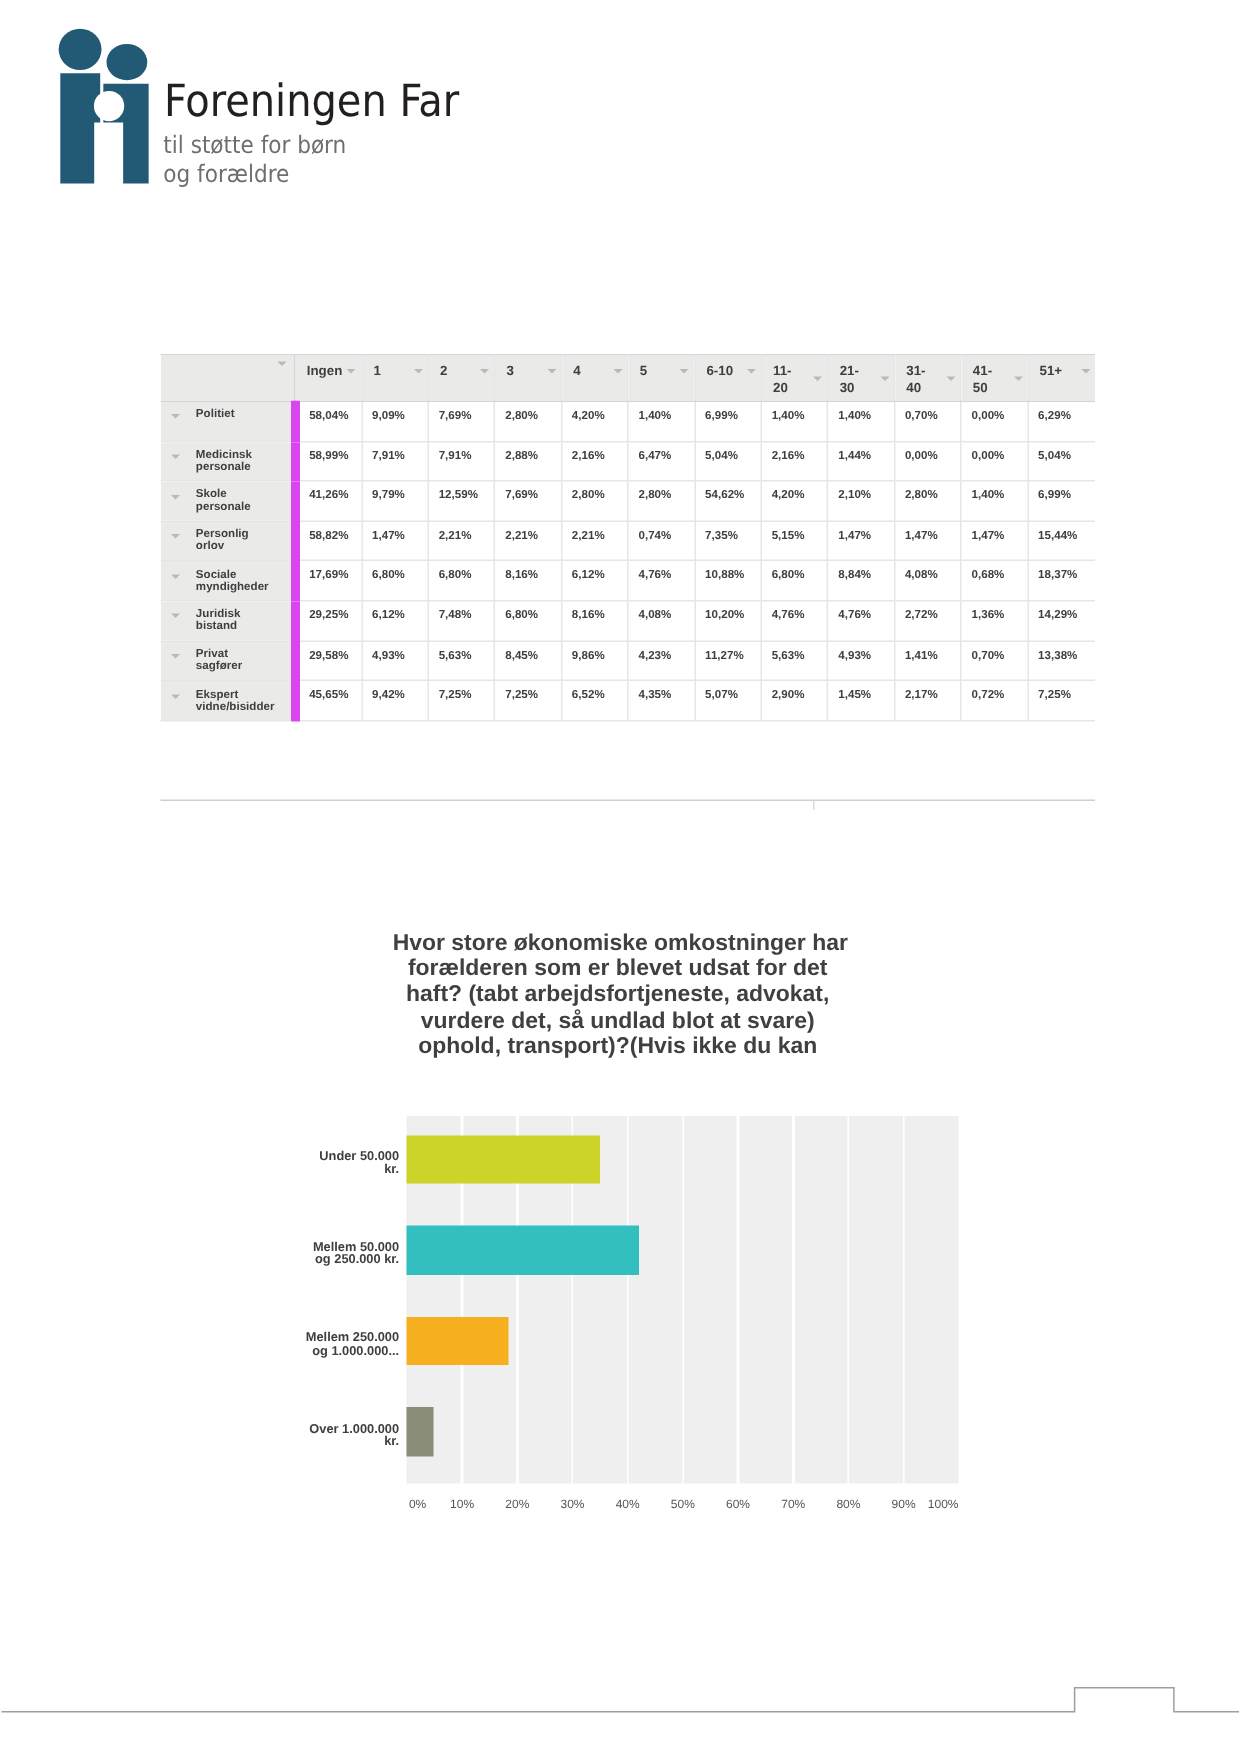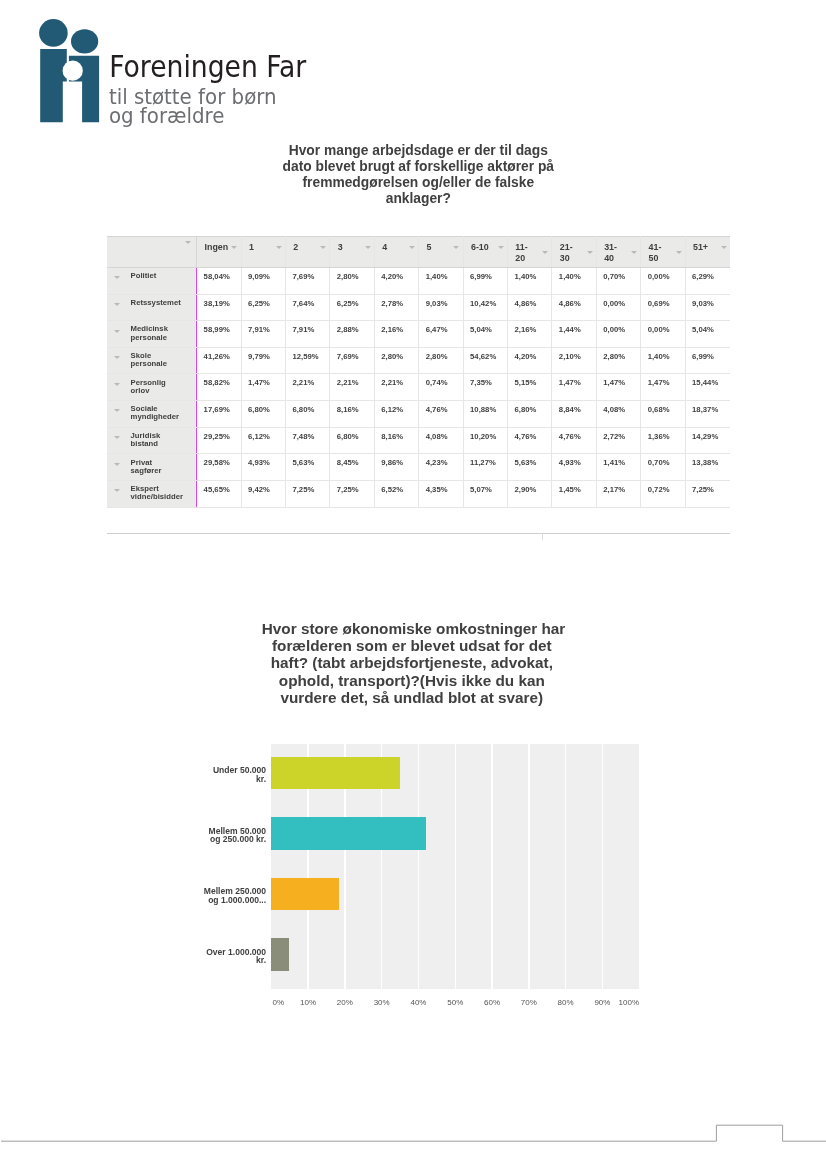--- a/index.html
+++ b/index.html
@@ -8,21 +8,21 @@
        font-family:"Liberation Sans","DejaVu Sans",sans-serif;
        -webkit-font-smoothing:antialiased;}
   .page{position:relative;width:826px;height:1170px;}
 
   
   .logo{position:absolute;left:0;top:0;width:340px;height:135px;}
   .logo svg{position:absolute;left:0;top:0;}
   .logo-name{position:absolute;left:109.3px;top:53.3px;font-size:29.6px;line-height:29.6px;
              font-family:"DejaVu Sans Condensed","DejaVu Sans",sans-serif;
              color:#231f20;white-space:nowrap;font-weight:400;}
-  .logo-tag{position:absolute;left:108.9px;top:88px;font-size:22px;line-height:18.7px;
+  .logo-tag{position:absolute;left:108.9px;top:88px;font-size:16px;line-height:18.7px;
             font-family:"DejaVu Sans Condensed","DejaVu Sans",sans-serif;
             color:#6d6e71;white-space:nowrap;font-weight:400;}
 
   
   .q-title{position:absolute;text-align:center;font-weight:bold;color:#404040;white-space:nowrap;}
   #q1-title{left:268.3px;top:143.4px;width:300px;font-size:13.8px;line-height:16.0px;}
   #q2-title{left:261.8px;top:619.8px;width:300px;font-size:15.3px;line-height:17.3px;}
 
   
   
@@ -35,21 +35,21 @@
   .tbl th{height:30.6px;background:#eaeae9;border-bottom:1px solid #d5d5d5;border-top:1px solid #d5d5d5;
           font-weight:bold;font-size:8.9px;vertical-align:middle;position:relative;}
   .tbl th.c0{width:89.5px;border-right:1px solid #d5d5d5;}
   .tbl th.cN{width:44.4px;border-right:1px solid #e6e6e6;text-align:left;padding-left:8.2px;}
   .tbl th.cN.last{border-right:none;}
   .tbl tr.row td{height:26.63px;border-bottom:1px solid #e6e6e6;vertical-align:top;
                  background:#fff;font-weight:bold;font-size:7.7px;text-align:left;padding-left:6.4px;
                  padding-top:4.0px;line-height:10.6px;
                  border-right:1px solid #e6e6e6;letter-spacing:0.02px;}
   .tbl tr.row td.last{border-right:none;}
-  .tbl tr.row td.lbl{background:#eaeae9;border-right:1px solid #d946ef;padding-left:0;
+  .tbl tr.row td.lbl{background:#eaeae9;border-right:6px solid #d946ef;padding-left:0;
                      position:relative;}
   
   
   .tbl .lbltxt{position:absolute;left:23.4px;top:4.2px;
                line-height:8.1px;font-weight:bold;font-size:7.7px;}
   .tbl tr.row.two .lbltxt{top:4.2px;}
   .tbl .hdrtxt{line-height:10.9px;display:block;position:absolute;left:7.3px;top:4.5px;}
   .caret{position:absolute;width:0;height:0;border-left:3.2px solid transparent;
          border-right:3.2px solid transparent;border-top:3.3px solid #b9b9b9;}
   .tbl td.lbl .caret{left:6.7px;top:8.3px;}
@@ -89,26 +89,20 @@
       </g>
       <circle cx="72.7" cy="70.7" r="10.1" fill="#ffffff"></circle>
     </svg>
     <div class="logo-name">Foreningen Far</div>
     <div class="logo-tag">
       <div>til støtte for børn</div>
       <div>og forældre</div>
     </div>
   </div>
 
-  <div class="q-title" id="q1-title">
-      <div>Hvor mange arbejdsdage er der til dags</div>
-      <div>dato blevet brugt af forskellige aktører på</div>
-      <div>fremmedgørelsen og/eller de falske</div>
-      <div>anklager?</div>
-    </div>
   <table class="tbl" id="tbl1">
       <thead>
         <tr>
           <th class="c0">
             <span class="caret"></span>
           </th>
           <th class="cN">
             <span class="hdrtxt"><span>Ingen</span></span>
             <span class="caret"></span>
           </th>
@@ -170,38 +164,20 @@
           <td>2,80%</td>
           <td>4,20%</td>
           <td>1,40%</td>
           <td>6,99%</td>
           <td>1,40%</td>
           <td>1,40%</td>
           <td>0,70%</td>
           <td>0,00%</td>
           <td class="last">6,29%</td>
         </tr>
-        <tr class="row">
-          <td class="lbl">
-            <span class="caret"></span>
-            <span class="lbltxt"><span>Retssystemet</span></span>
-          </td>
-          <td>38,19%</td>
-          <td>6,25%</td>
-          <td>7,64%</td>
-          <td>6,25%</td>
-          <td>2,78%</td>
-          <td>9,03%</td>
-          <td>10,42%</td>
-          <td>4,86%</td>
-          <td>4,86%</td>
-          <td>0,00%</td>
-          <td>0,69%</td>
-          <td class="last">9,03%</td>
-        </tr>
         <tr class="row two">
           <td class="lbl">
             <span class="caret"></span>
             <span class="lbltxt"><span>Medicinsk</span><br><span>personale</span></span>
           </td>
           <td>58,99%</td>
           <td>7,91%</td>
           <td>7,91%</td>
           <td>2,88%</td>
           <td>2,16%</td>
@@ -323,22 +299,22 @@
         </tr>
       </tbody>
     </table>
   <div class="tbl-bottom"></div>
   <div class="tbl-nub"></div>
 
   <div class="q-title" id="q2-title">
       <div>Hvor store økonomiske omkostninger har</div>
       <div>forælderen som er blevet udsat for det</div>
       <div>haft? (tabt arbejdsfortjeneste, advokat,</div>
+      <div>vurdere det, så undlad blot at svare)</div>
       <div>ophold, transport)?(Hvis ikke du kan</div>
-      <div>vurdere det, så undlad blot at svare)</div>
     </div>
   <div class="bchart" id="bchart">
     <div class="plot" id="plot">
         <div class="gl" style="left: 36.09px;"></div>
         <div class="gl" style="left: 72.88px;"></div>
         <div class="gl" style="left: 109.67px;"></div>
         <div class="gl" style="left: 146.46px;"></div>
         <div class="gl" style="left: 183.25px;"></div>
         <div class="gl" style="left: 220.04px;"></div>
         <div class="gl" style="left: 256.83px;"></div>

